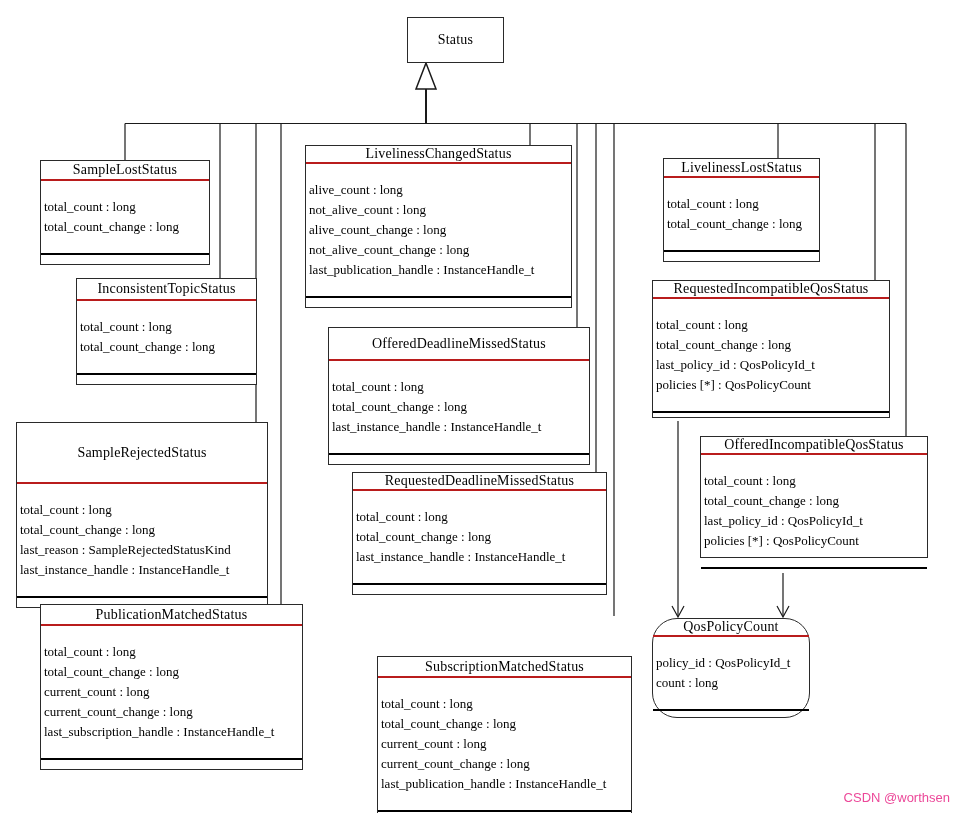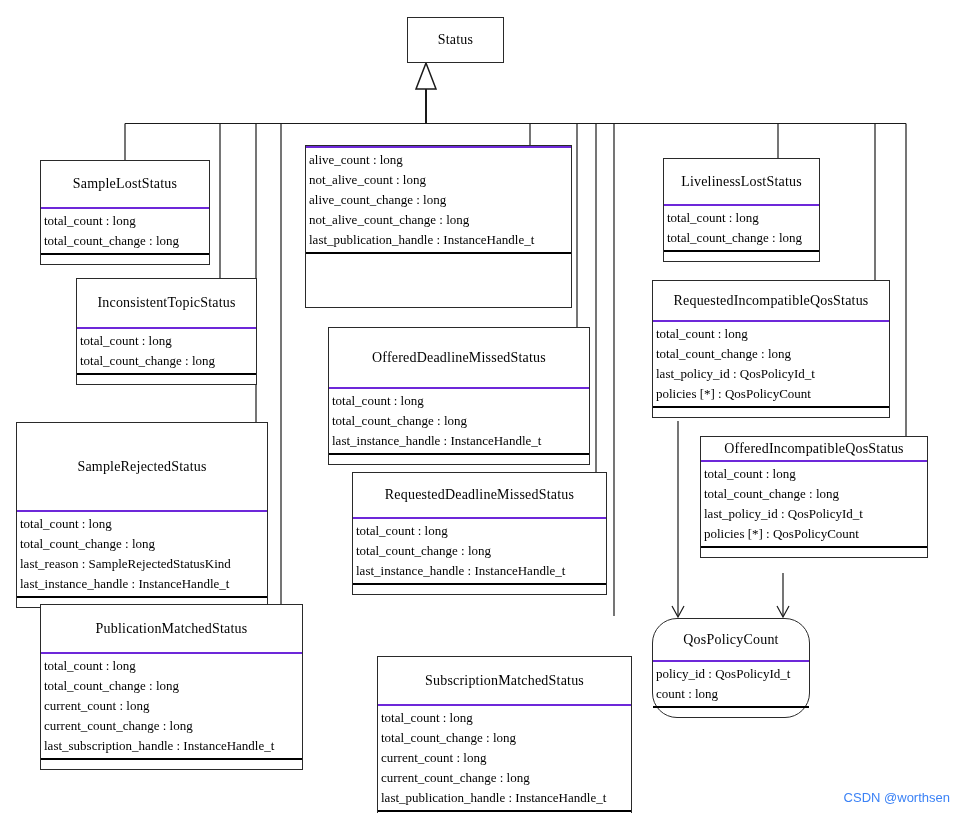--- a/index.html
+++ b/index.html
@@ -11,31 +11,31 @@
   .uml-class{
     position:absolute;z-index:1;background:#ffffff;
     border:1px solid #2a2a2a;box-sizing:border-box;
     display:flex;flex-direction:column;
   }
   .uml-title{
     flex:1 1 auto;display:flex;align-items:center;justify-content:center;
     font-size:14px;text-align:center;letter-spacing:0.2px;
   }
   .uml-attrs{
-    flex:0 0 auto;border-top:2px solid #6d28d9;border-bottom:2px solid #000;
-    padding:2px 3px;
+    flex:0 0 auto;border-top:2px solid #b91c1c;border-bottom:2px solid #000;
+    padding:16px 3px;
   }
   .uml-attr{
     font-size:13px;line-height:20px;white-space:nowrap;
   }
   .uml-ops{flex:0 0 9px;}
   .uml-class.single .uml-title{border:none;}
   #watermark{
     position:absolute;right:10px;bottom:8px;z-index:2;
-    font-family:"Liberation Sans", sans-serif;font-size:13px;color:#3b82f6;
+    font-family:"Liberation Sans", sans-serif;font-size:13px;color:#ec4899;
   }
 </style>
 </head>
 <body>
 
 <svg id="connectors" width="960" height="813">
   <g stroke="#1a1a1a" fill="none" stroke-width="1.2">
 
     <line x1="426" y1="89" x2="426" y2="124" stroke-width="2"></line>
 
@@ -104,20 +104,21 @@
     <div class="uml-attr">total_count : long</div>
     <div class="uml-attr">total_count_change : long</div>
     <div class="uml-attr">current_count : long</div>
     <div class="uml-attr">current_count_change : long</div>
     <div class="uml-attr">last_subscription_handle : InstanceHandle_t</div>
   </div>
   <div class="uml-ops"></div>
 </div>
 
 <div class="uml-class" style="left:305px;top:145px;width:267px;height:163px;">
+  <div class="uml-title">LivelinessChangedStatus</div>
   <div class="uml-attrs">
     <div class="uml-attr">alive_count : long</div>
     <div class="uml-attr">not_alive_count : long</div>
     <div class="uml-attr">alive_count_change : long</div>
     <div class="uml-attr">not_alive_count_change : long</div>
     <div class="uml-attr">last_publication_handle : InstanceHandle_t</div>
   </div>
   <div class="uml-ops"></div>
 </div>
 

